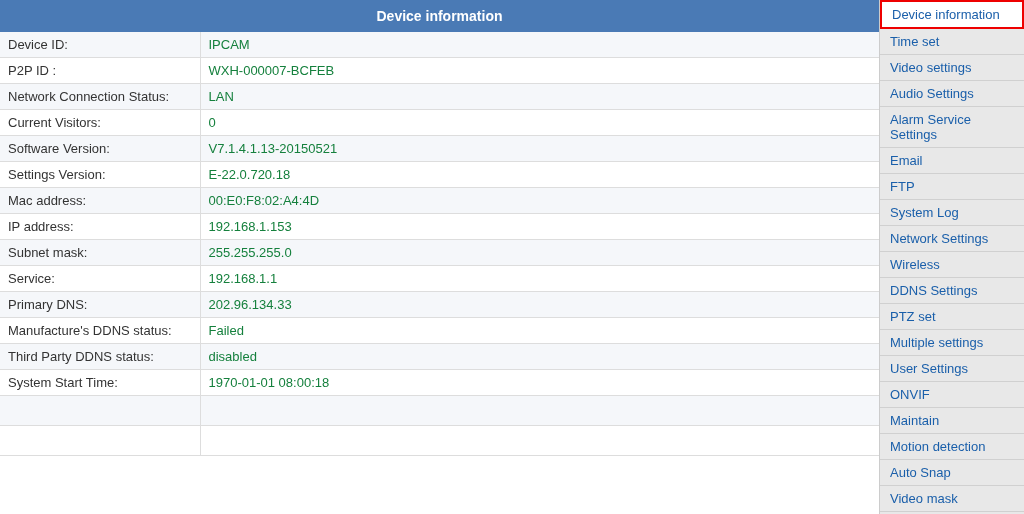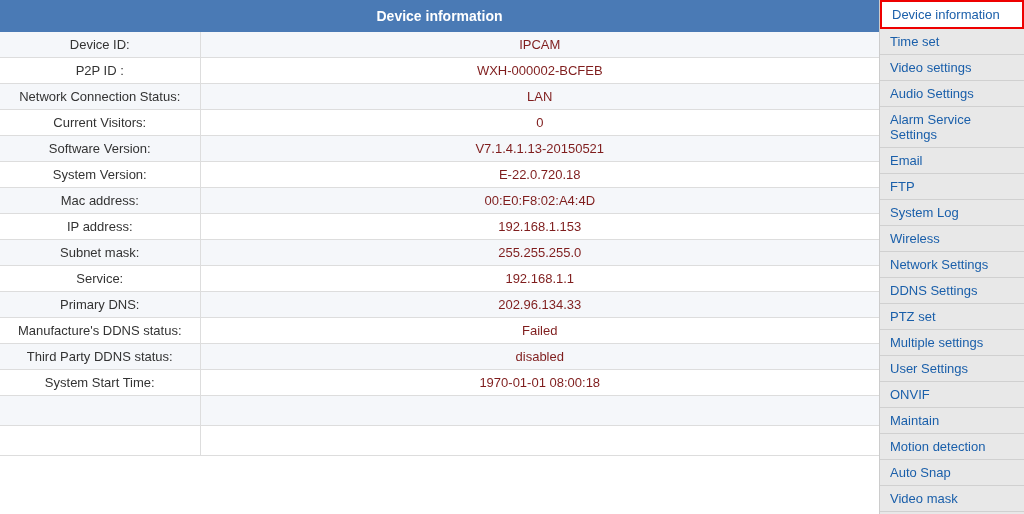--- a/index.html
+++ b/index.html
@@ -22,42 +22,41 @@
       background: #4a7ab5;
       color: #fff;
       text-align: center;
       padding: 8px;
       font-size: 14px;
       font-weight: bold;
     }
     .info-table {
       width: 100%;
       border-collapse: collapse;
-      text-align: center;
     }
     .info-table tr {
       border-bottom: 1px solid #ddd;
     }
     .info-table tr:nth-child(odd) {
       background: #f5f7fa;
     }
     .info-table tr:nth-child(even) {
       background: #fff;
     }
     .info-table td {
       padding: 5px 8px;
       border-right: 1px solid #ddd;
     }
     .info-table td:first-child {
       width: 200px;
       color: #333;
       font-weight: normal;
     }
     .info-table td:last-child {
-      color: #7f1d1d;
+      color: #15803d;
       border-right: none;
     }
     .empty-row td {
       height: 30px;
     }
     .sidebar {
       width: 145px;
       background: #e8e8e8;
       border-left: 1px solid #ccc;
       overflow-y: auto;
@@ -82,36 +81,36 @@
 <div class="main-content">
   <div class="page-header">Device information</div>
   <table class="info-table">
     <tbody id="table-body">
     <tr>
           <td>Device ID:</td>
           <td>IPCAM</td>
         </tr>
         <tr>
           <td>P2P ID :</td>
-          <td>WXH-000002-BCFEB</td>
+          <td>WXH-000007-BCFEB</td>
         </tr>
         <tr>
           <td>Network Connection Status:</td>
           <td>LAN</td>
         </tr>
         <tr>
           <td>Current Visitors:</td>
           <td>0</td>
         </tr>
         <tr>
           <td>Software Version:</td>
           <td>V7.1.4.1.13-20150521</td>
         </tr>
         <tr>
-          <td>System Version:</td>
+          <td>Settings Version:</td>
           <td>E-22.0.720.18</td>
         </tr>
         <tr>
           <td>Mac address:</td>
           <td>00:E0:F8:02:A4:4D</td>
         </tr>
         <tr>
           <td>IP address:</td>
           <td>192.168.1.153</td>
         </tr>
@@ -154,22 +153,22 @@
 <div class="sidebar">
   <div id="sidebar-items">
       <div class="sidebar-item active">Device information</div>
       <div class="sidebar-item">Time set</div>
       <div class="sidebar-item">Video settings</div>
       <div class="sidebar-item">Audio Settings</div>
       <div class="sidebar-item">Alarm Service Settings</div>
       <div class="sidebar-item">Email</div>
       <div class="sidebar-item">FTP</div>
       <div class="sidebar-item">System Log</div>
+      <div class="sidebar-item">Network Settings</div>
       <div class="sidebar-item">Wireless</div>
-      <div class="sidebar-item">Network Settings</div>
       <div class="sidebar-item">DDNS Settings</div>
       <div class="sidebar-item">PTZ set</div>
       <div class="sidebar-item">Multiple settings</div>
       <div class="sidebar-item">User Settings</div>
       <div class="sidebar-item">ONVIF</div>
       <div class="sidebar-item">Maintain</div>
       <div class="sidebar-item">Motion detection</div>
       <div class="sidebar-item">Auto Snap</div>
       <div class="sidebar-item">Video mask</div>
     </div>

